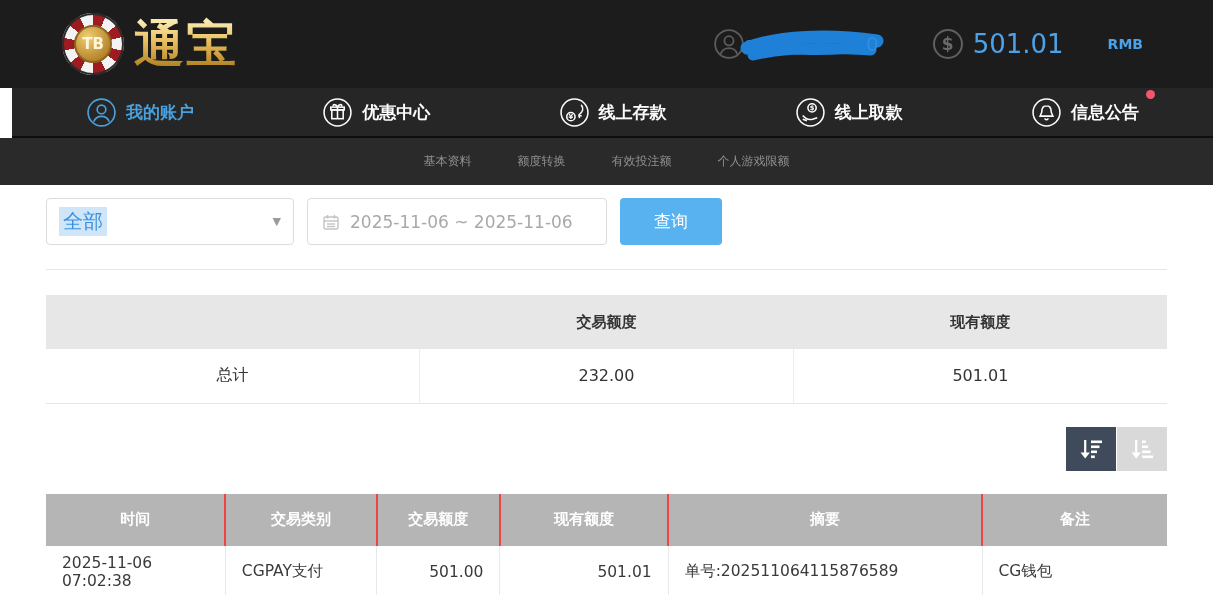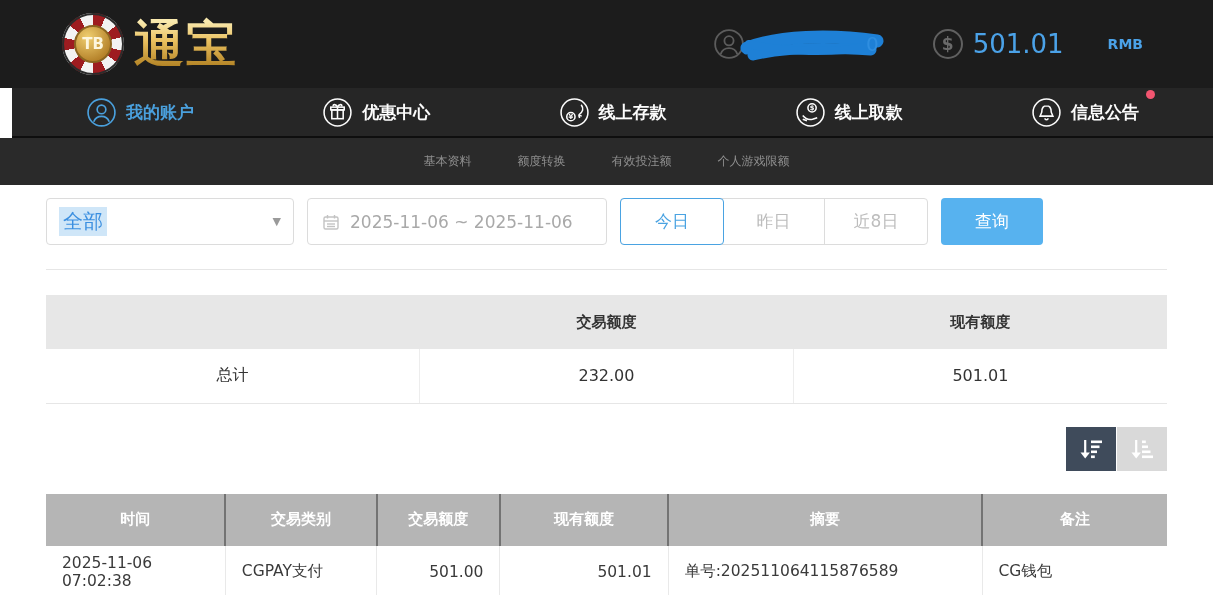--- a/index.html
+++ b/index.html
@@ -84,21 +84,21 @@
   
   .sort-row { margin-top:23px; display:flex; justify-content:flex-end; gap:1px; }
   .sort-btn { width:50px; height:44px; display:flex; align-items:center; justify-content:center;
     cursor:pointer; border:none; }
   .sort-btn.active { background:#3f4b5b; }
   .sort-btn.inactive { background:#d9d9d9; }
 
   
   .records { margin-top:23px; width:100%; border-collapse:collapse; table-layout:fixed; }
   .records th { background:#b5b5b5; color:#fff; height:52px; font-size:15px;
-    font-weight:bold; text-align:center; border-right:2px solid #737373; }
+    font-weight:bold; text-align:center; border-right:2px solid #ef4444; }
   .records th:last-child { border-right:none; }
   .records td { height:52px; font-size:15.5px; color:#3a3a3a; padding:0 16px;
     border-right:1px solid #e9e9e9; background:#fff; }
   .records td:last-child { border-right:none; }
   .al { text-align:left; } .ar { text-align:right; }
   .c-time{width:16%}.c-type{width:13.5%}.c-amt{width:11%}.c-bal{width:15%}.c-sum{width:28%}.c-rem{width:16.5%}
 </style>
 </head>
 <body>
 
@@ -204,25 +204,20 @@
       <svg class="cal-icon" width="18" height="18" viewBox="0 0 18 18" fill="none" stroke="currentColor" stroke-width="1.4">
         <rect x="2" y="4" width="14" height="12" rx="1.5"></rect>
           <line x1="2" y1="8" x2="16" y2="8"></line>
         <line x1="5.5" y1="2" x2="5.5" y2="5.5"></line>
           <line x1="12.5" y1="2" x2="12.5" y2="5.5"></line>
         <line x1="5" y1="11" x2="13" y2="11"></line>
           <line x1="5" y1="13.5" x2="13" y2="13.5"></line>
       </svg>
       <span class="date-text">2025-11-06 ~ 2025-11-06</span>
     </div>
-    <div class="segmented">
-      <div class="seg-btn active">今日</div>
-      <div class="seg-btn">昨日</div>
-      <div class="seg-btn">近8日</div>
-    </div>
     <button class="search-btn">查询</button>
   </div>
 
   <div class="hr"></div>
 
   <table class="summary">
     <tbody>
         <tr>
       <th></th>
       <th>交易额度</th>

